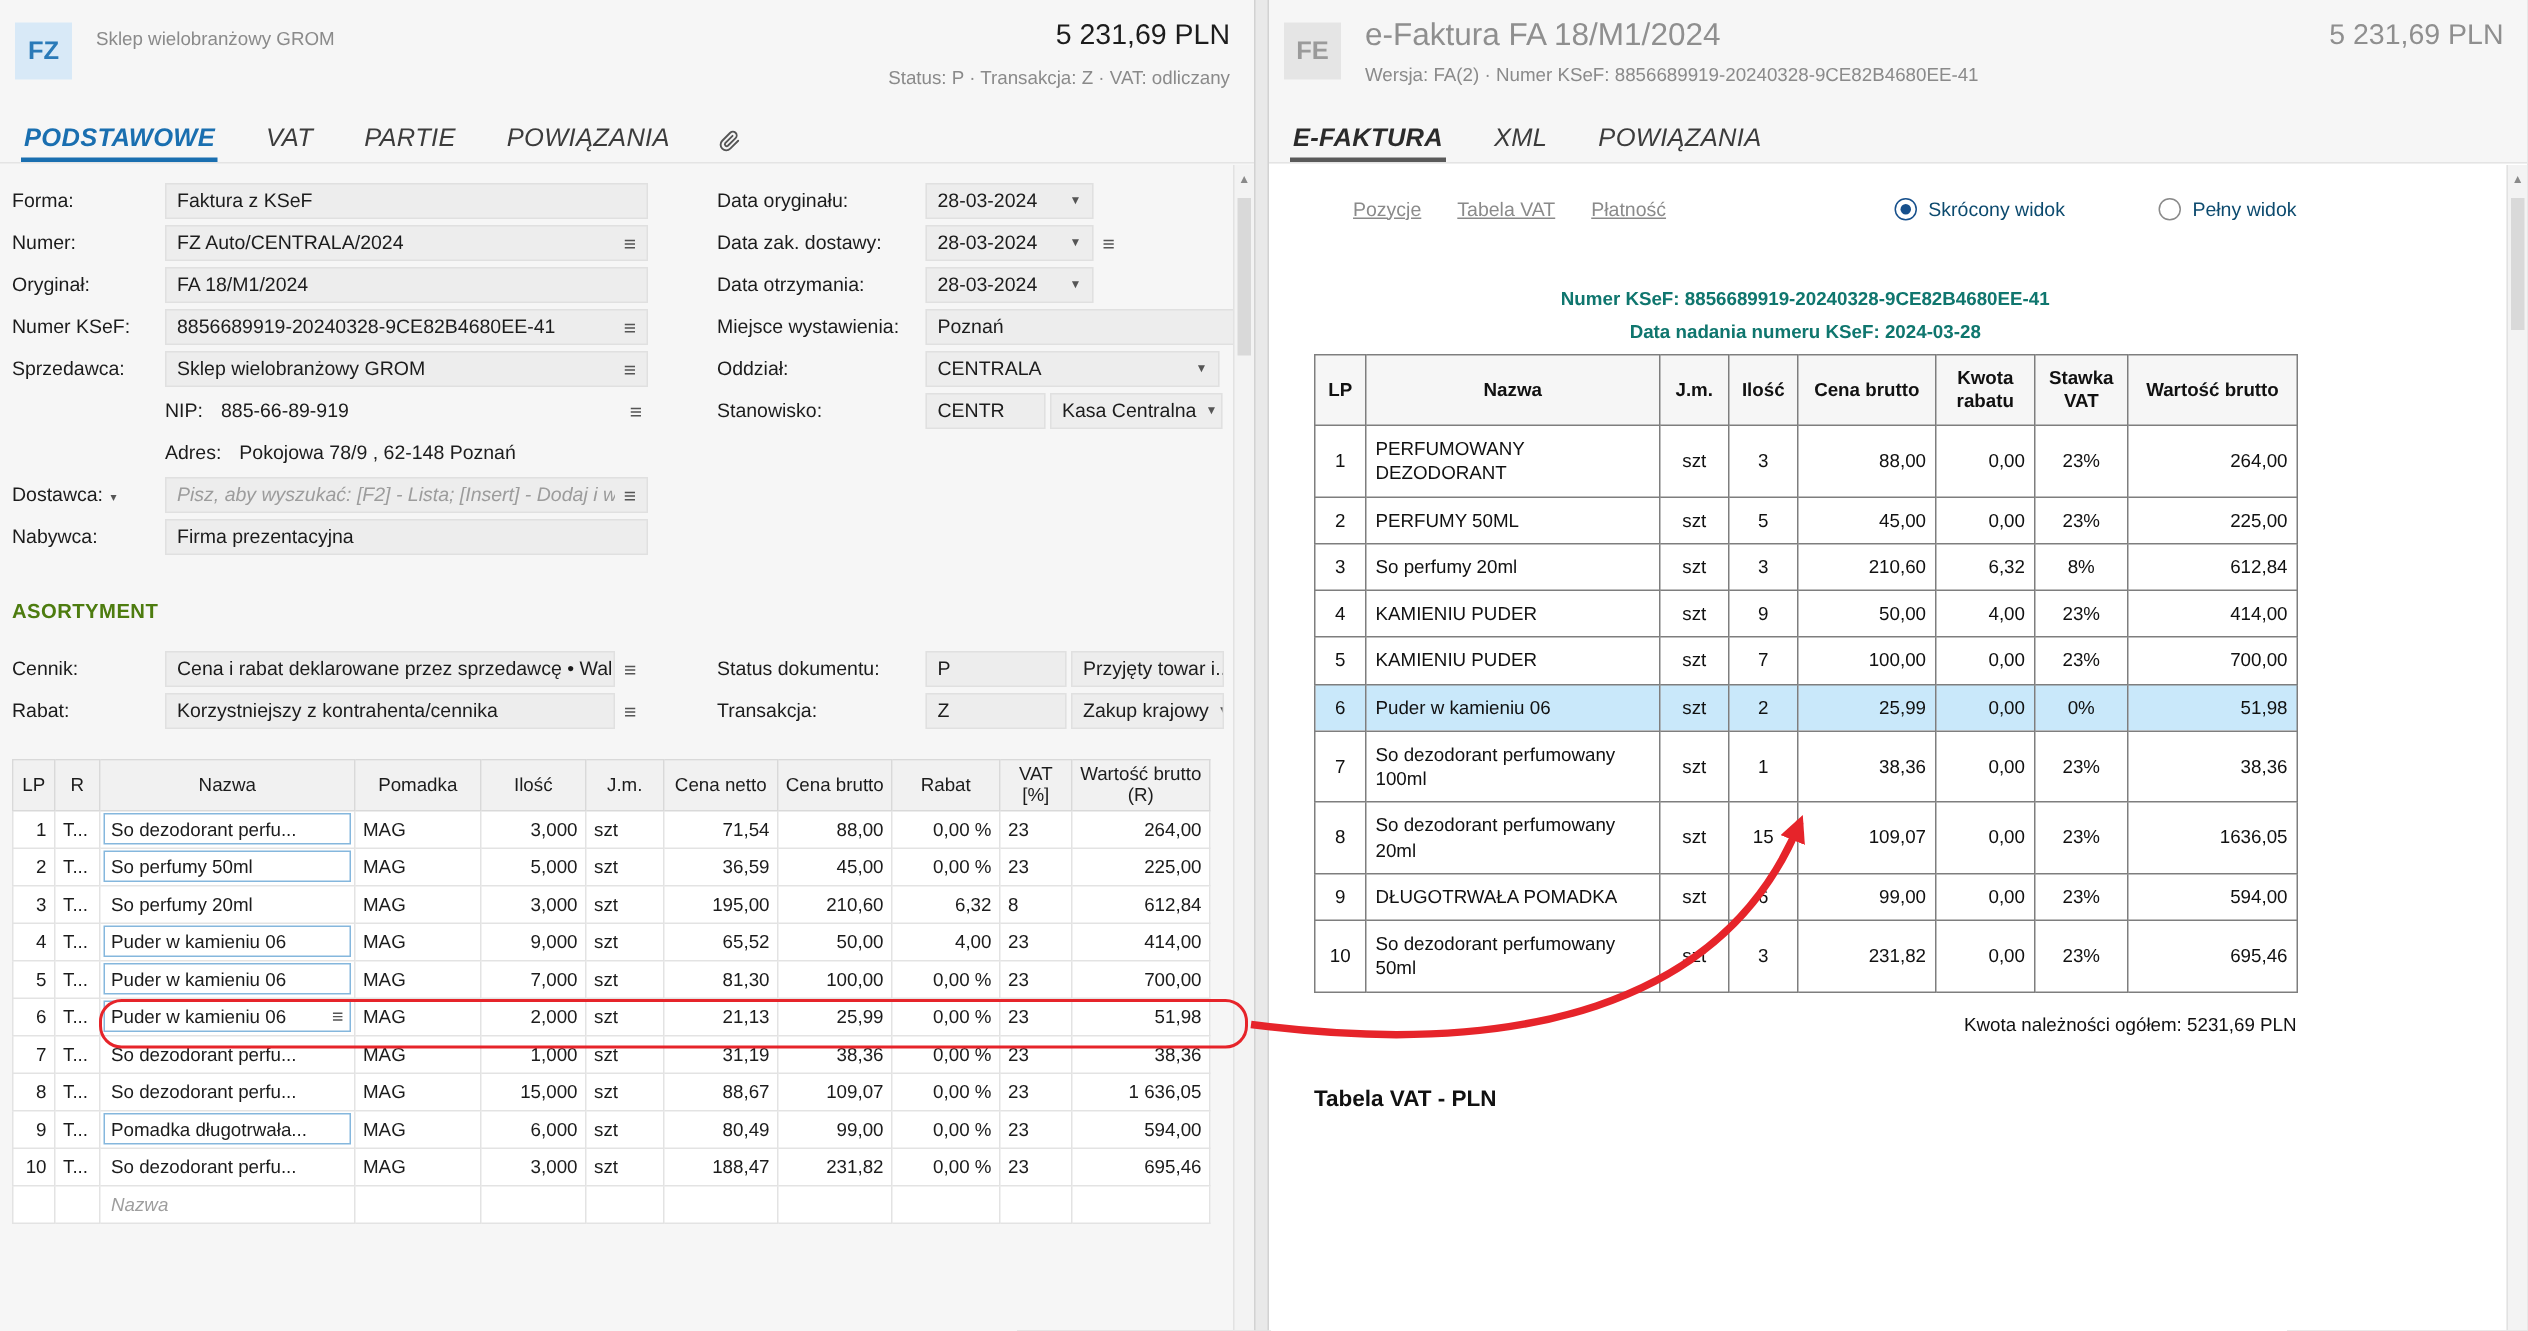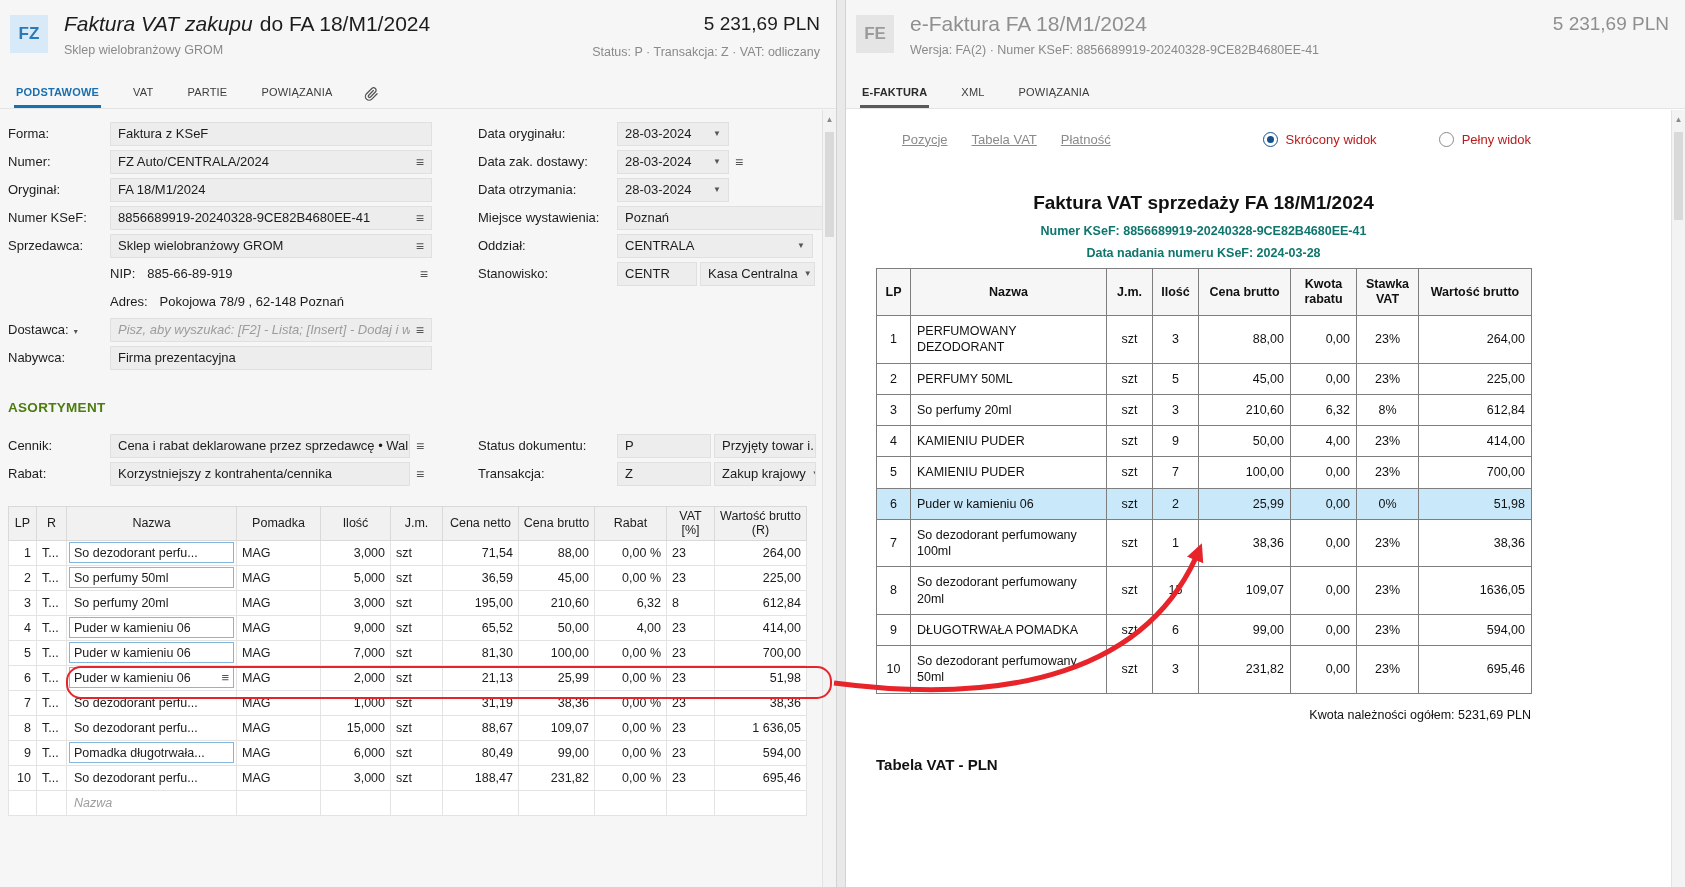--- a/index.html
+++ b/index.html
@@ -21,21 +21,21 @@
   .title { font-size:21px; color:#1c1c1c; white-space:nowrap; }
   .title em { font-style:italic; margin-right:7px; }
   .subtitle { font-size:12.5px; color:#8a8a8a; margin-top:7px; }
   .hdr-right { position:absolute; right:16px; top:13px; text-align:right; }
   .amount { font-size:19px; color:#1c1c1c; }
   .statusline { font-size:12.5px; color:#8a8a8a; margin-top:10px; }
   .panel.right .title, .panel.right .amount { color:#8f8f8f; }
 
   
   .tabbar { position:absolute; top:78px; left:0; right:0; height:31px; display:flex; align-items:stretch; padding-left:14px; gap:30px; border-bottom:1px solid #e4e4e4; }
-  .tab { display:flex; align-items:center; font-size:11px; color:#3c3c3c; letter-spacing:.2px; border-bottom:3px solid transparent; padding:0 2px; cursor:default; white-space:nowrap; }
+  .tab { display:flex; align-items:center; font-size:17px; color:#3c3c3c; letter-spacing:.2px; border-bottom:3px solid transparent; padding:0 2px; cursor:default; white-space:nowrap;font-style:italic; }
   .tab.active { color:#1a6fb0; font-weight:bold; border-bottom-color:#1a6fb0; }
   .panel.right .tab.active { color:#2b2b2b; border-bottom-color:#5a5a5a; }
   .clip { display:flex; align-items:center; }
 
   
   .p-body { position:absolute; top:110px; left:0; right:14px; bottom:0; }
   .vscroll { position:absolute; top:110px; right:0; width:14px; bottom:0; background:#f3f3f3; border-left:1px solid #e2e2e2; }
   .vscroll .arr { display:block; text-align:center; font-size:8px; color:#8a8a8a; padding-top:5px; }
   .vscroll .thumb { position:absolute; left:2px; right:2px; top:22px; height:105px; background:#d9d9d9; }
 
@@ -73,21 +73,21 @@
   .name { display:flex; align-items:center; height:21px; padding:0 4px; border:1px solid transparent; }
   .name.boxed { border-color:#85b7dd; background:#fff; }
   .name .mi { margin-left:auto; font-size:13px; }
   .ph { font-style:italic; color:#9e9e9e; }
 
   
   .toolbar { position:absolute; top:110px; left:0; right:14px; height:58px; display:flex; align-items:center; padding-left:56px; background:#fff; }
   .links { display:flex; gap:24px; }
   .link { color:#8a8a8a; text-decoration:underline; font-size:13px; white-space:nowrap; }
   .radios { margin-left:auto; margin-right:140px; display:flex; gap:46px; align-items:center; }
-  .radio-opt { display:flex; align-items:center; gap:8px; font-size:13px; color:#b91c1c; white-space:nowrap;padding-left:16px; }
+  .radio-opt { display:flex; align-items:center; gap:8px; font-size:13px; color:#0c4a6e; white-space:nowrap;padding-left:16px; }
   .rb { width:15px; height:15px; border-radius:50%; border:1px solid #8a8a8a; position:relative; background:#fff; flex:none; }
   .rb.sel { border-color:#17508c; }
   .rb.sel::after { content:""; position:absolute; left:3px; top:3px; width:7px; height:7px; border-radius:50%; background:#17508c; }
 
   .doc { position:absolute; top:168px; left:0; right:14px; bottom:0; background:#fff; }
   .doc-inner { width:655px; margin-left:30px; padding-top:24px; }
   .doc-title { font-size:19px; font-weight:bold; text-align:center; color:#111; margin-bottom:10px; }
   .doc-line { font-size:12.5px; font-weight:bold; text-align:center; color:#0f766e; margin-bottom:8px; }
   table.doc-tbl { border-collapse:collapse; table-layout:fixed; width:655px; margin-top:8px; }
   .doc-tbl th { border:1px solid #7e7e7e; background:#f6f6f6; font-weight:bold; font-size:12.5px; padding:8px 4px; text-align:center; color:#111; line-height:1.2; }
@@ -104,21 +104,20 @@
 </style>
 </head>
 <body>
 
 <div class="page">
 
   <div class="panel left">
     <div class="p-header">
       <div class="badge fz">FZ</div>
       <div class="titles">
-        <div class="title"><em>Faktura VAT zakupu</em><span>do FA 18/M1/2024</span></div>
         <div class="subtitle">Sklep wielobranżowy GROM</div>
       </div>
       <div class="hdr-right">
         <div class="amount">5 231,69 PLN</div>
         <div class="statusline">Status:  P  ·  Transakcja:  Z  ·  VAT:  odliczany</div>
       </div>
     </div>
 
     <div class="tabbar">
       <div style="display:flex; gap:30px;">
@@ -570,21 +569,20 @@
 
           <label class="radio-opt">
             <span class="rb"></span>
             <span>Pełny widok</span>
           </label>
         </div>
     </div>
 
     <div class="doc">
       <div class="doc-inner">
-        <div class="doc-title">Faktura VAT sprzedaży FA 18/M1/2024</div>
         <div class="doc-line">Numer KSeF: 8856689919-20240328-9CE82B4680EE-41</div>
         <div class="doc-line">Data nadania numeru KSeF: 2024-03-28</div>
 
         <table class="doc-tbl">
           <colgroup>
             <col style="width:34px">
               <col style="width:196px">
               <col style="width:46px">
               <col style="width:46px">
               <col style="width:92px">

